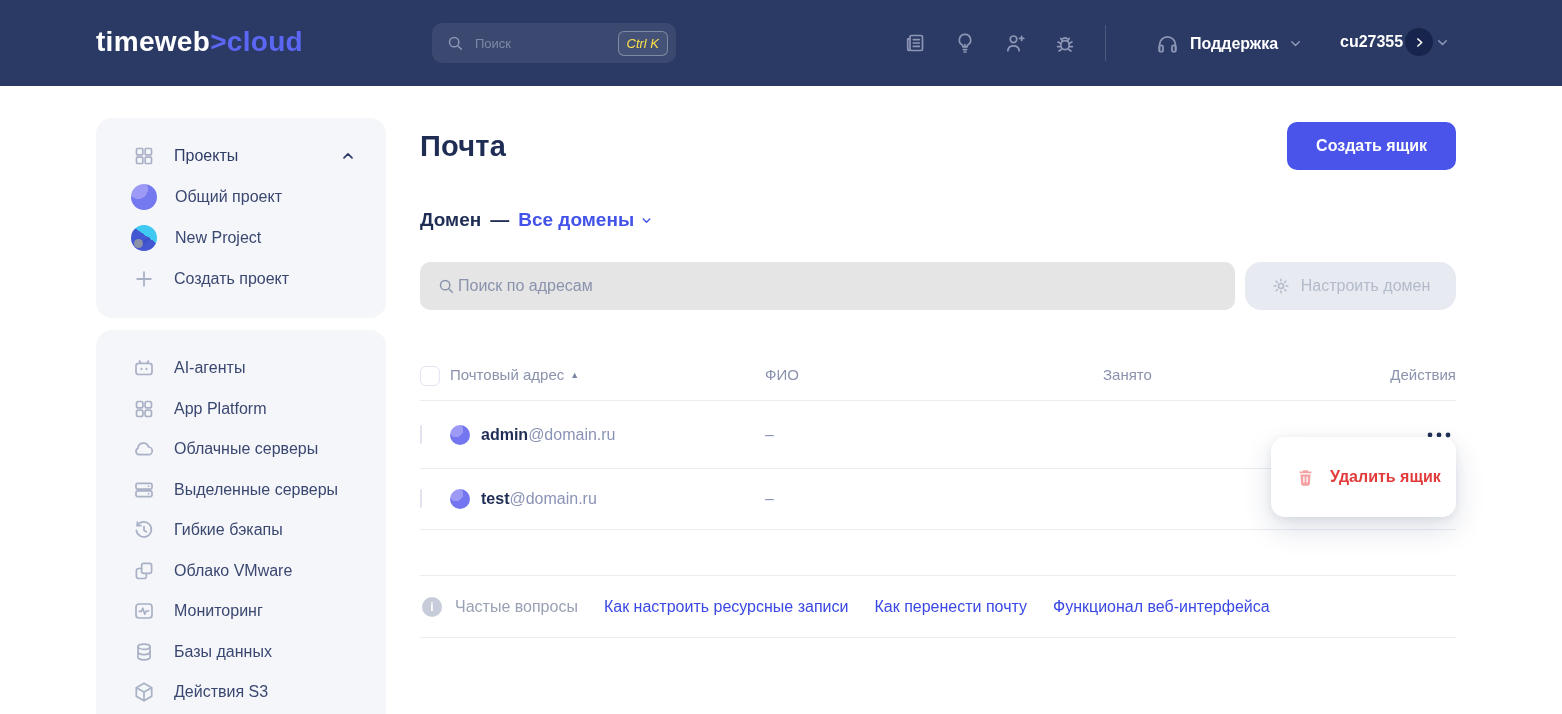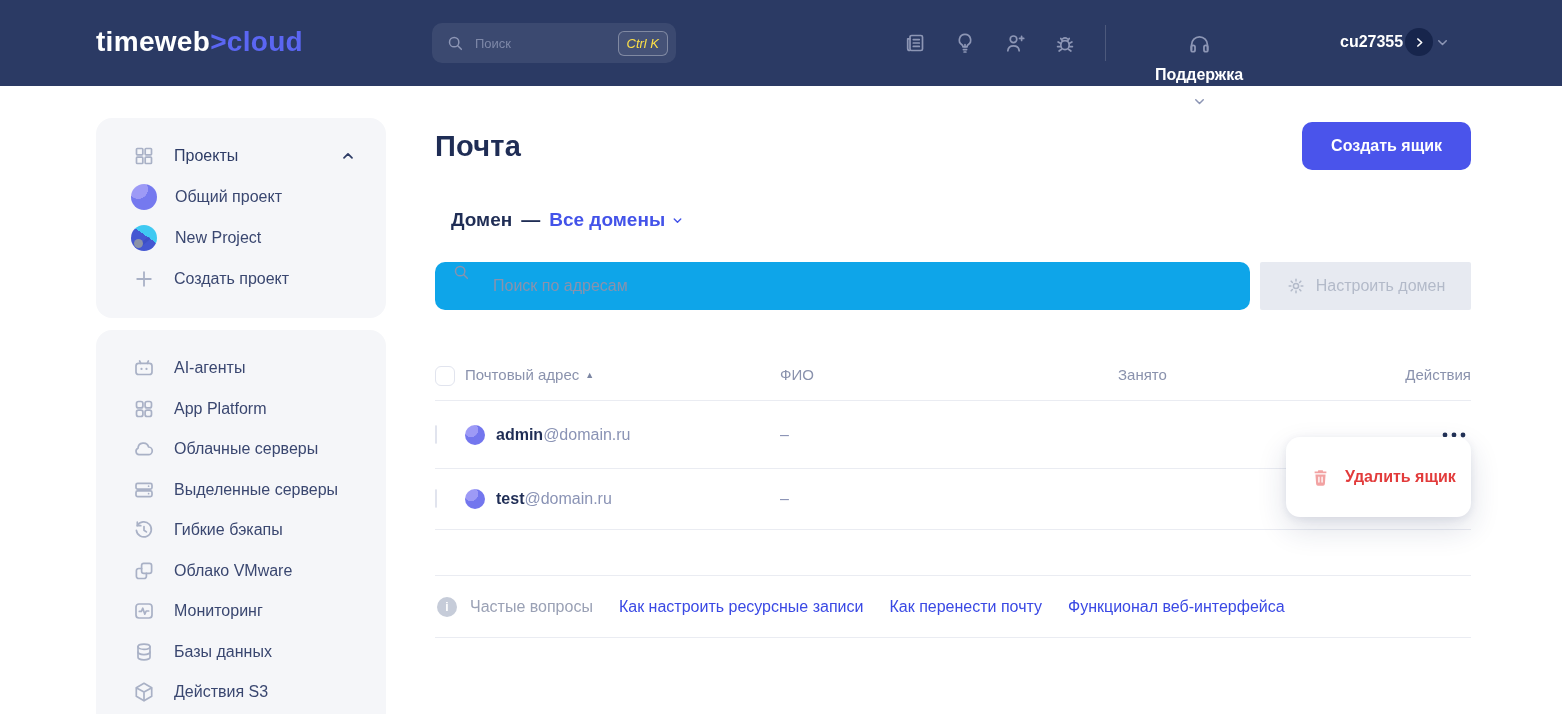--- a/index.html
+++ b/index.html
@@ -15,21 +15,21 @@
   .logo { position:absolute; left:96px; top:26px; font-size:28px; font-weight:bold; letter-spacing:.3px; color:#ffffff; cursor:pointer; }
   .logo .accent { color:#5b66f3; }
   .nav-search { position:absolute; left:432px; top:23px; width:244px; height:40px; background:rgba(255,255,255,.08); border-radius:10px; display:flex; align-items:center; gap:10px; padding:0 8px 0 13px; cursor:text; }
   .nav-search .mag { color:#8d96b5; flex-shrink:0; }
   .nav-search input { flex:1; min-width:0; background:transparent; border:none; outline:none; font-size:13px; color:#fff; font-family:inherit; }
   .nav-search input::placeholder { color:#7e88a8; }
   .kbd { border:1px solid rgba(255,255,255,.32); background:rgba(255,255,255,.05); border-radius:6px; color:#fde047; font-size:13px; padding:4px 8px; white-space:nowrap;font-style:italic; }
   .nav-icons { position:absolute; left:903px; top:31px; display:flex; gap:26px; align-items:center; color:#8d96b5; }
   .nav-icons .nbtn { width:24px; height:24px; cursor:pointer; }
   .nav-divider { position:absolute; left:1105px; top:25px; width:1px; height:36px; background:rgba(255,255,255,.16); }
-  .support { position:absolute; left:1155px; top:31px; display:flex; align-items:center; gap:10px; cursor:pointer;flex-direction:column; }
+  .support { position:absolute; left:1155px; top:31px; display:flex; align-items:center; gap:10px; cursor:pointer; }
   .support .hp { color:#8d96b5; }
   .support .lbl { color:#ffffff; font-size:16px; font-weight:600; }
   .chev { color:#8d96b5; }
   .account { position:absolute; left:1340px; top:28px; display:flex; align-items:center; gap:2px; cursor:pointer; }
   .account .aid { color:#ffffff; font-size:16px; font-weight:bold; }
   .acc-circle { width:28px; height:28px; border-radius:50%; background:#17254c; display:flex; align-items:center; justify-content:center; color:#ffffff; }
 
   
   .side-card { position:absolute; left:96px; width:290px; background:#f5f6f9; border-radius:16px; }
   .card1 { top:118px; height:200px; padding-top:17px; }
@@ -40,33 +40,33 @@
   .side-item .lbl { white-space:nowrap; }
   .proj-head { font-weight:500; color:#2e3c66;text-align:center; }
   .proj-head .up { margin-left:auto; color:#2e3c66; }
   .pav { width:26px; height:26px; border-radius:50%; flex-shrink:0; margin-left:-1px; position:relative; overflow:hidden; }
   .pav1 { background:radial-gradient(circle at 28% 20%, #9d9af6 0 34%, #7579ef 35%); }
   .pav2 { background:linear-gradient(215deg, #3fc9f2 42%, #4457d2 42%); }
   .pav2::after { content:""; position:absolute; left:3px; bottom:3px; width:9px; height:9px; border-radius:50%; background:#8c93a8; }
   .pav2::before { content:""; position:absolute; left:8px; bottom:8px; width:12px; height:3px; background:#3d4fc6; transform:rotate(-40deg); border-radius:2px; }
 
   
-  .main { position:absolute; left:435px; top:86px; width:1036px; height:572px; }
+  .main { position:absolute; left:420px; top:86px; width:1036px; height:572px; }
   .page-head { position:absolute; top:36px; left:0; right:0; height:48px; display:flex; align-items:center; justify-content:space-between; }
   .page-title { font-size:29px; font-weight:800; color:#1f2d55; letter-spacing:.2px; }
   .btn-primary { height:48px; padding:0 29px; background:#4a54eb; border:none; border-radius:10px; color:#ffffff; font-size:16px; font-weight:600; font-family:inherit; cursor:pointer; }
-  .domain-row { position:absolute; top:123px; left:0; display:flex; align-items:center; gap:9px; font-size:19px; font-weight:bold; color:#1f2d55;margin-left:16px; }
+  .domain-row { position:absolute; top:123px; left:0; display:flex; align-items:center; gap:9px; font-size:19px; font-weight:bold; color:#1f2d55; }
   .domain-select { display:flex; align-items:center; gap:6px; color:#4353e9; cursor:pointer; }
   .domain-select .chev { color:#4353e9; }
 
   .filters { position:absolute; top:176px; left:0; right:0; display:flex; gap:10px; }
-  .search-box { flex:1; height:48px; background:#0ea5e9; border-radius:10px; display:flex; gap:22px; padding:0 16px; color:#8a92ad; }
+  .search-box { flex:1; height:48px; background:#e5e5e5; border-radius:10px; display:flex; align-items:center; gap:2px; padding:0 16px; color:#8a92ad; }
   .search-box input { flex:1; min-width:0; background:transparent; border:none; outline:none; font-size:16px; color:#1f2d55; font-family:inherit; }
   .search-box input::placeholder { color:#8a92ad; }
-  .btn-disabled { width:211px; height:48px; background:#e7eaf1; border:none; border-radius:2px; color:#b3bac9; font-size:16px; font-weight:500; font-family:inherit; display:flex; align-items:center; justify-content:center; gap:10px; cursor:not-allowed; }
+  .btn-disabled { width:211px; height:48px; background:#e7eaf1; border:none; border-radius:16px; color:#b3bac9; font-size:16px; font-weight:500; font-family:inherit; display:flex; align-items:center; justify-content:center; gap:10px; cursor:not-allowed; }
 
   .table { position:absolute; top:244px; left:0; right:0; }
   .trow { display:grid; grid-template-columns:30px 315px 338px 1fr 60px; align-items:center; border-bottom:1px solid #eaecf2; }
   .thead { height:35px; color:#8a92ad; font-size:15px; align-items:start;margin-top:36px; }
   .thead > div { display:flex; align-items:center; }
   .sort-arrow { font-size:9px; color:#7c86a3; margin-left:6px; }
   .col-right { justify-content:flex-end; }
   .mrow1 { height:68px; }
   .mrow2 { height:61px; }
   .cb { width:20px; height:20px; border:1.5px solid #e1e4ee; border-radius:6px; background:#ffffff; cursor:pointer; }

